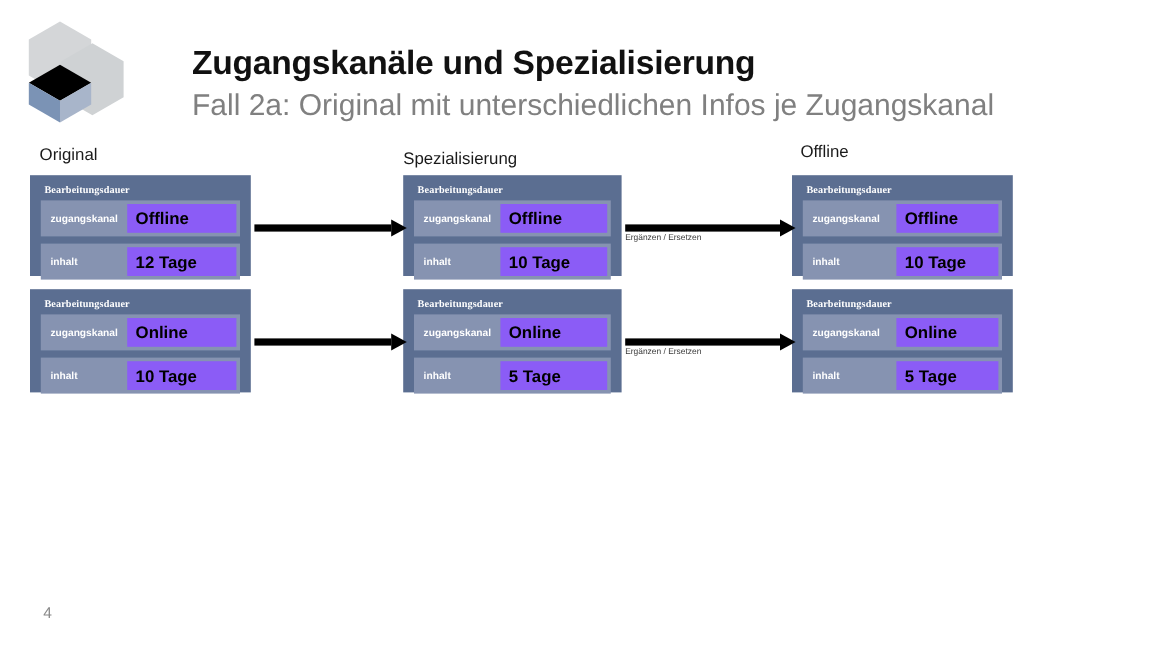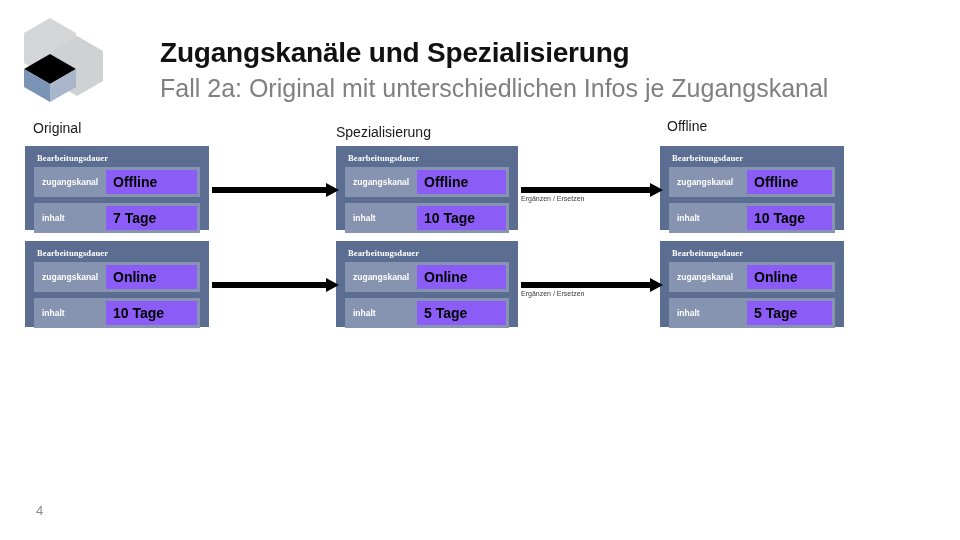--- a/index.html
+++ b/index.html
@@ -201,21 +201,21 @@
 <div class="col-head c3">Offline</div>
 
 <div class="card c1 r1">
   <div class="card-title">Bearbeitungsdauer</div>
   <div class="field-row">
     <div class="field-label">zugangskanal</div>
     <div class="field-value">Offline</div>
   </div>
   <div class="field-row">
     <div class="field-label">inhalt</div>
-    <div class="field-value">7 Tage</div>
+    <div class="field-value">12 Tage</div>
   </div>
 </div>
 
 <div class="card c1 r2">
   <div class="card-title">Bearbeitungsdauer</div>
   <div class="field-row">
     <div class="field-label">zugangskanal</div>
     <div class="field-value">Online</div>
   </div>
   <div class="field-row">

